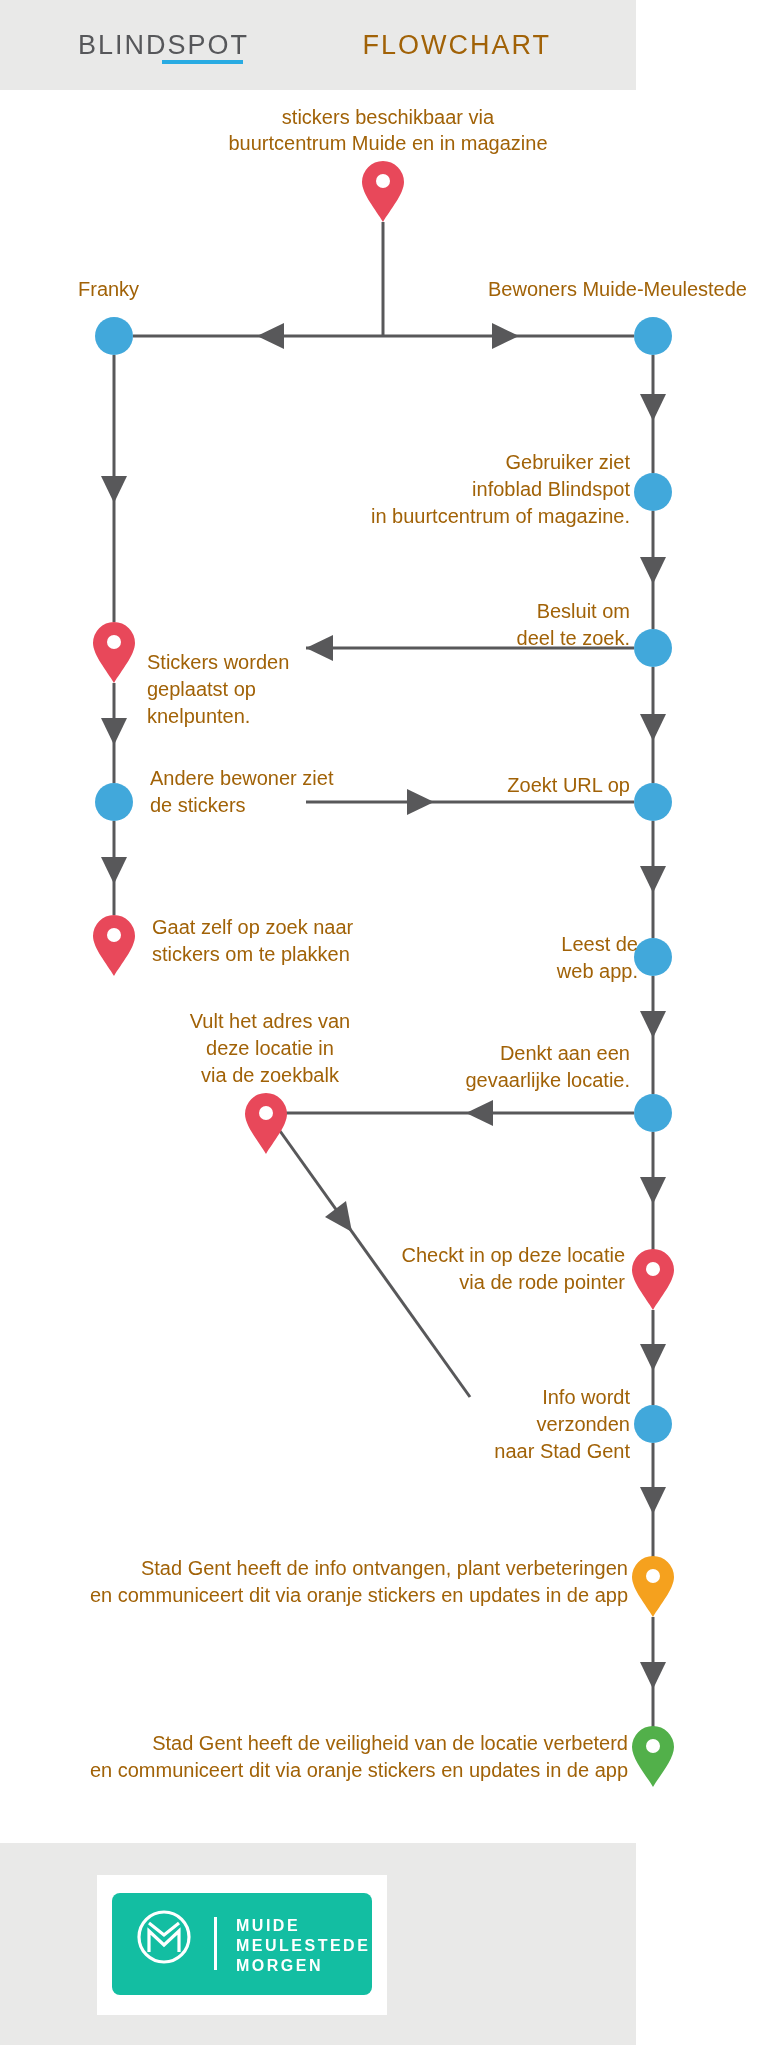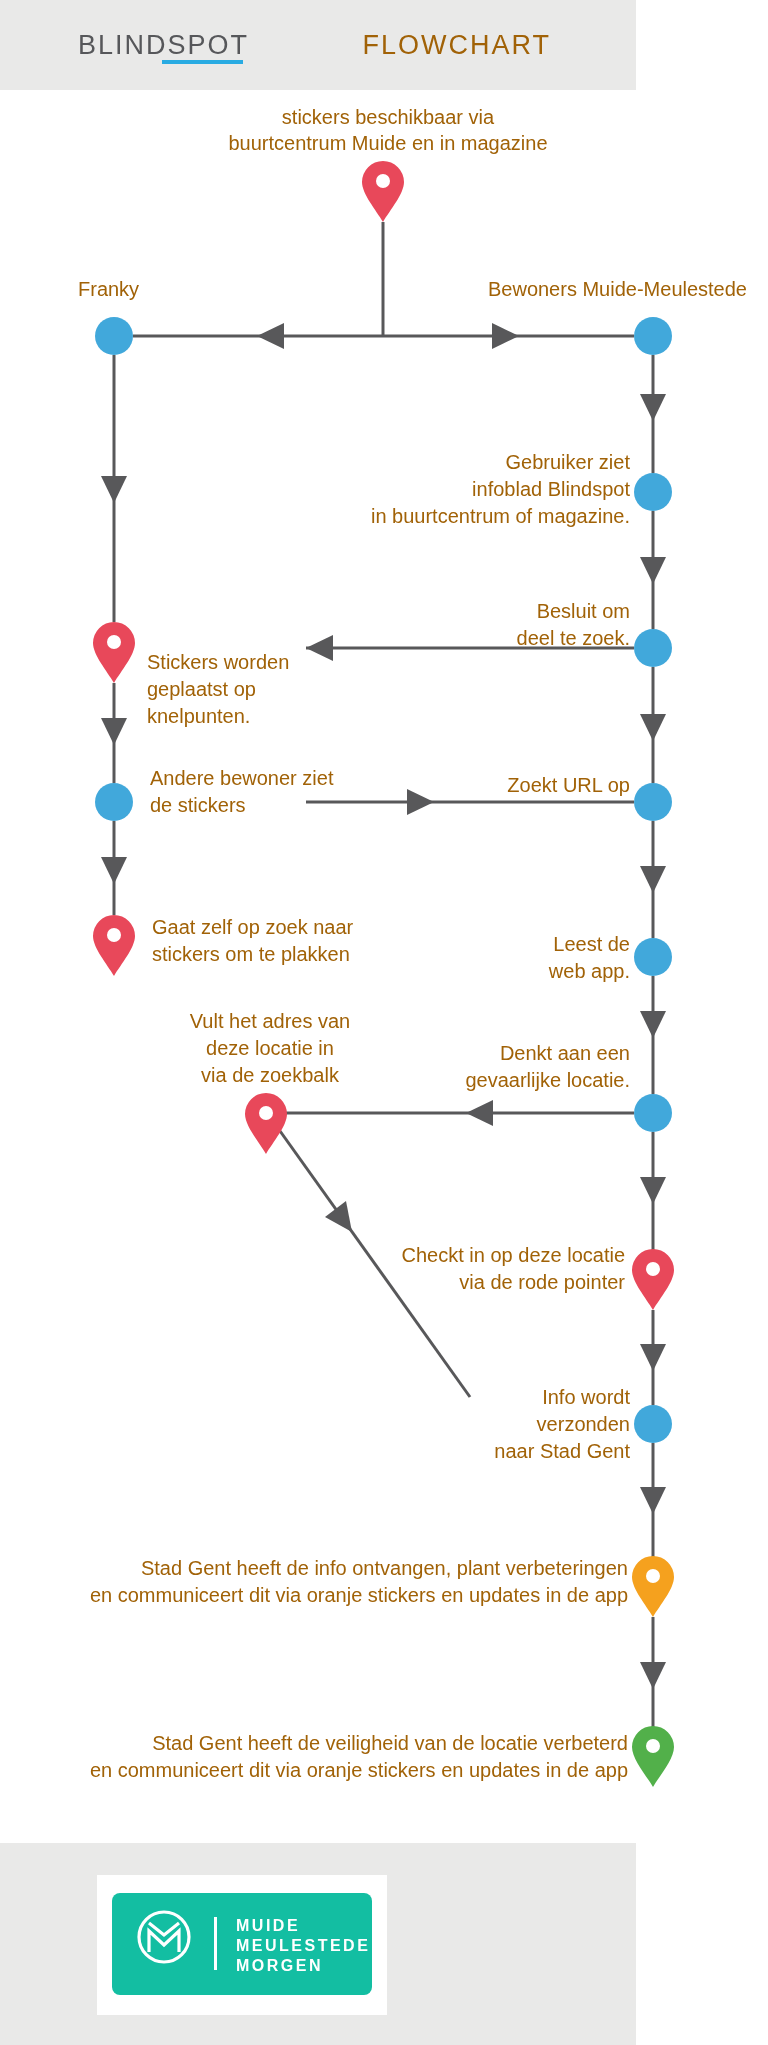--- a/index.html
+++ b/index.html
@@ -22,21 +22,21 @@
 
   #lbl-start{left:188px;top:104px;width:400px;text-align:center;line-height:26px;}
   #lbl-franky{left:78px;top:276px;}
   #lbl-bewoners{right:21px;top:276px;}
   #lbl-gebruiker{right:138px;top:449px;margin-left:40px;}
   #lbl-besluit{right:138px;top:598px;}
   #lbl-stickers{left:147px;top:604px;margin-top:45px;}
   #lbl-andere{left:150px;top:765px;}
   #lbl-zoekt{right:138px;top:772px;}
   #lbl-gaat{left:152px;top:914px;}
-  #lbl-leest{right:138px;top:931px;}
+  #lbl-leest{right:130px;top:931px;}
   #lbl-vult{left:170px;top:1008px;width:200px;text-align:center;}
   #lbl-denkt{right:138px;top:1040px;}
   #lbl-checkt{right:143px;top:1242px;}
   #lbl-info{right:138px;top:1384px;}
   #lbl-stadgent1{right:140px;top:1555px;}
   #lbl-stadgent2{right:140px;top:1730px;}
 
   .logo-card{position:absolute;left:97px;top:1875px;width:290px;height:140px;background:#ffffff;}
   .logo-tile{position:absolute;left:15px;top:18px;width:260px;height:102px;background:#13BEA2;border-radius:8px;}
   .logo-mono{position:absolute;left:24px;top:16px;}

